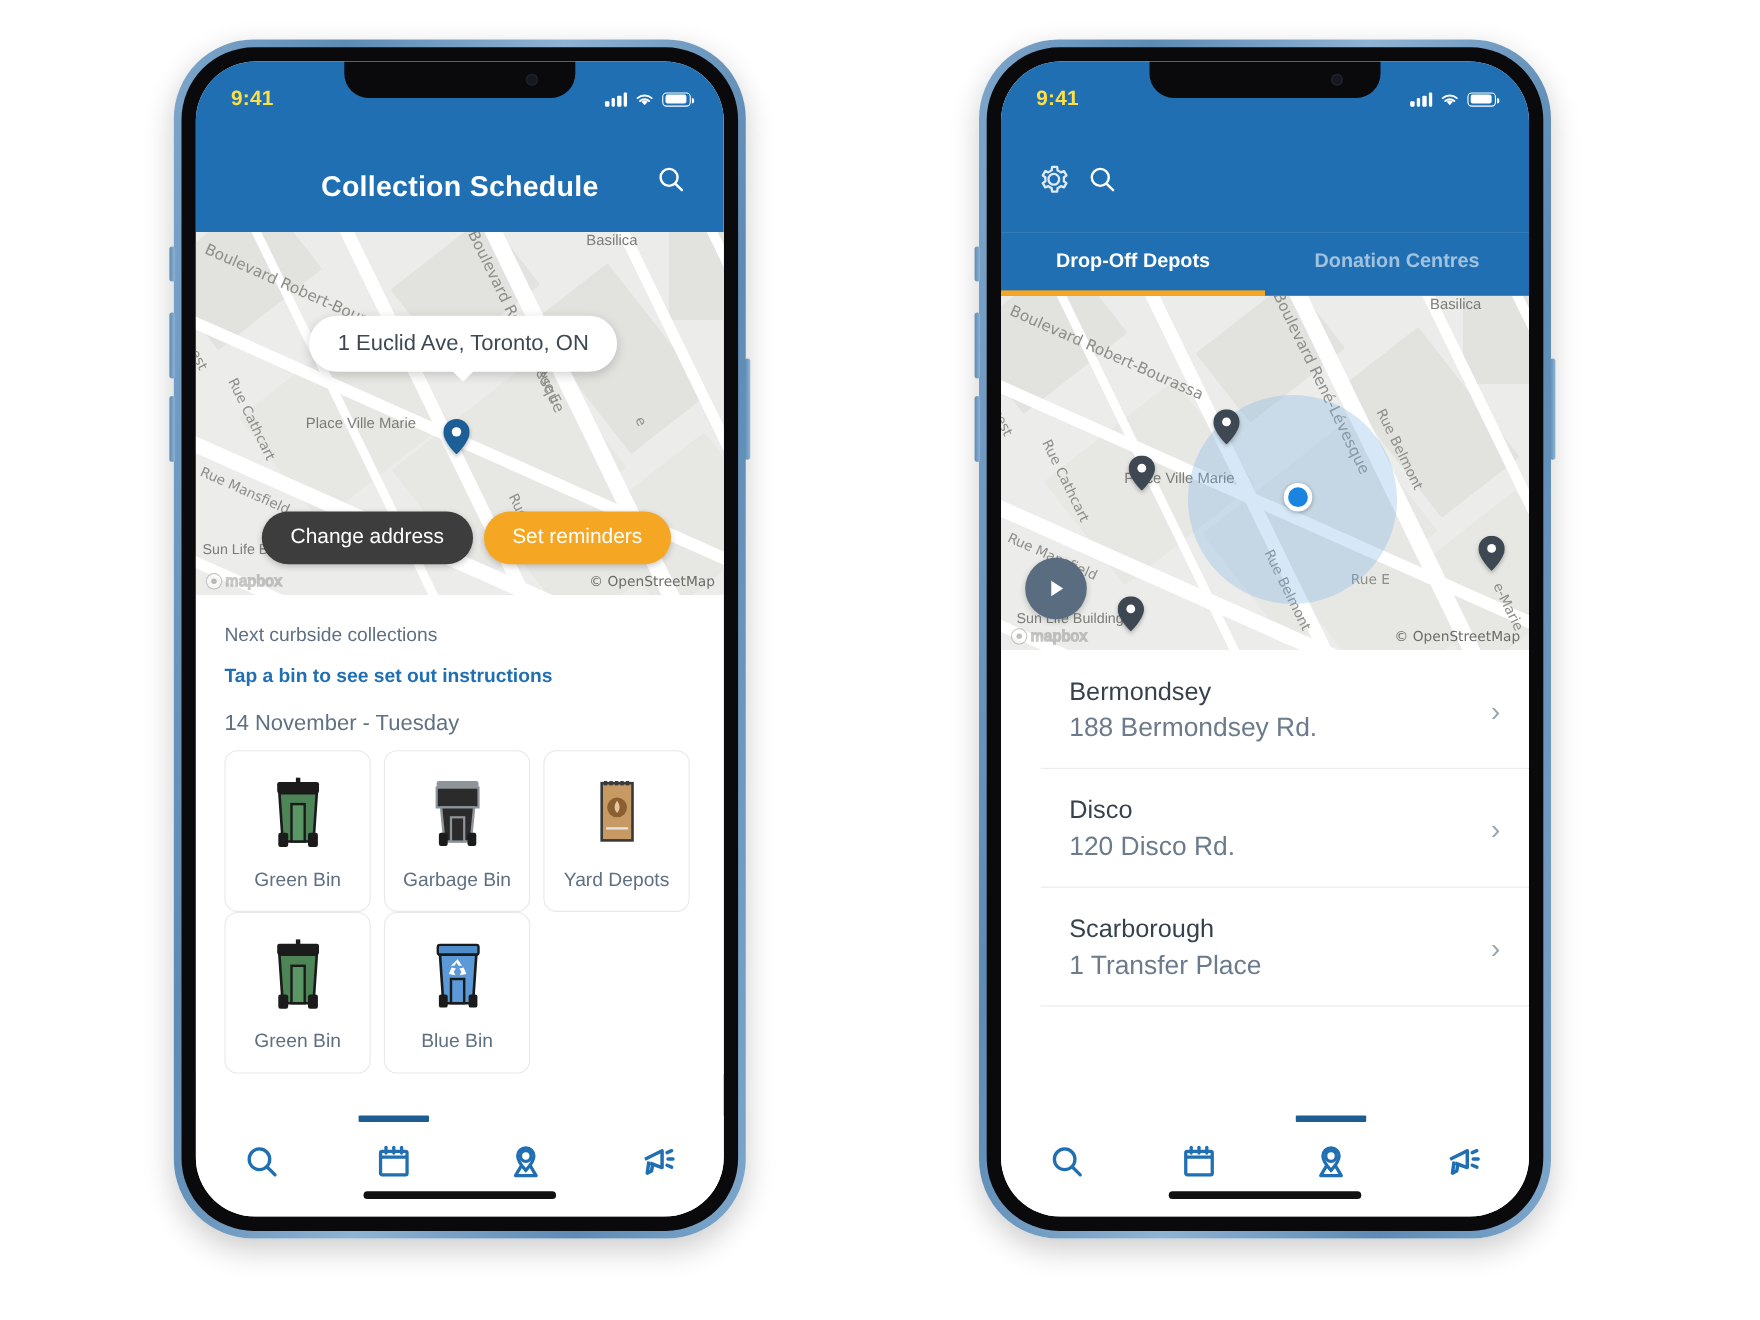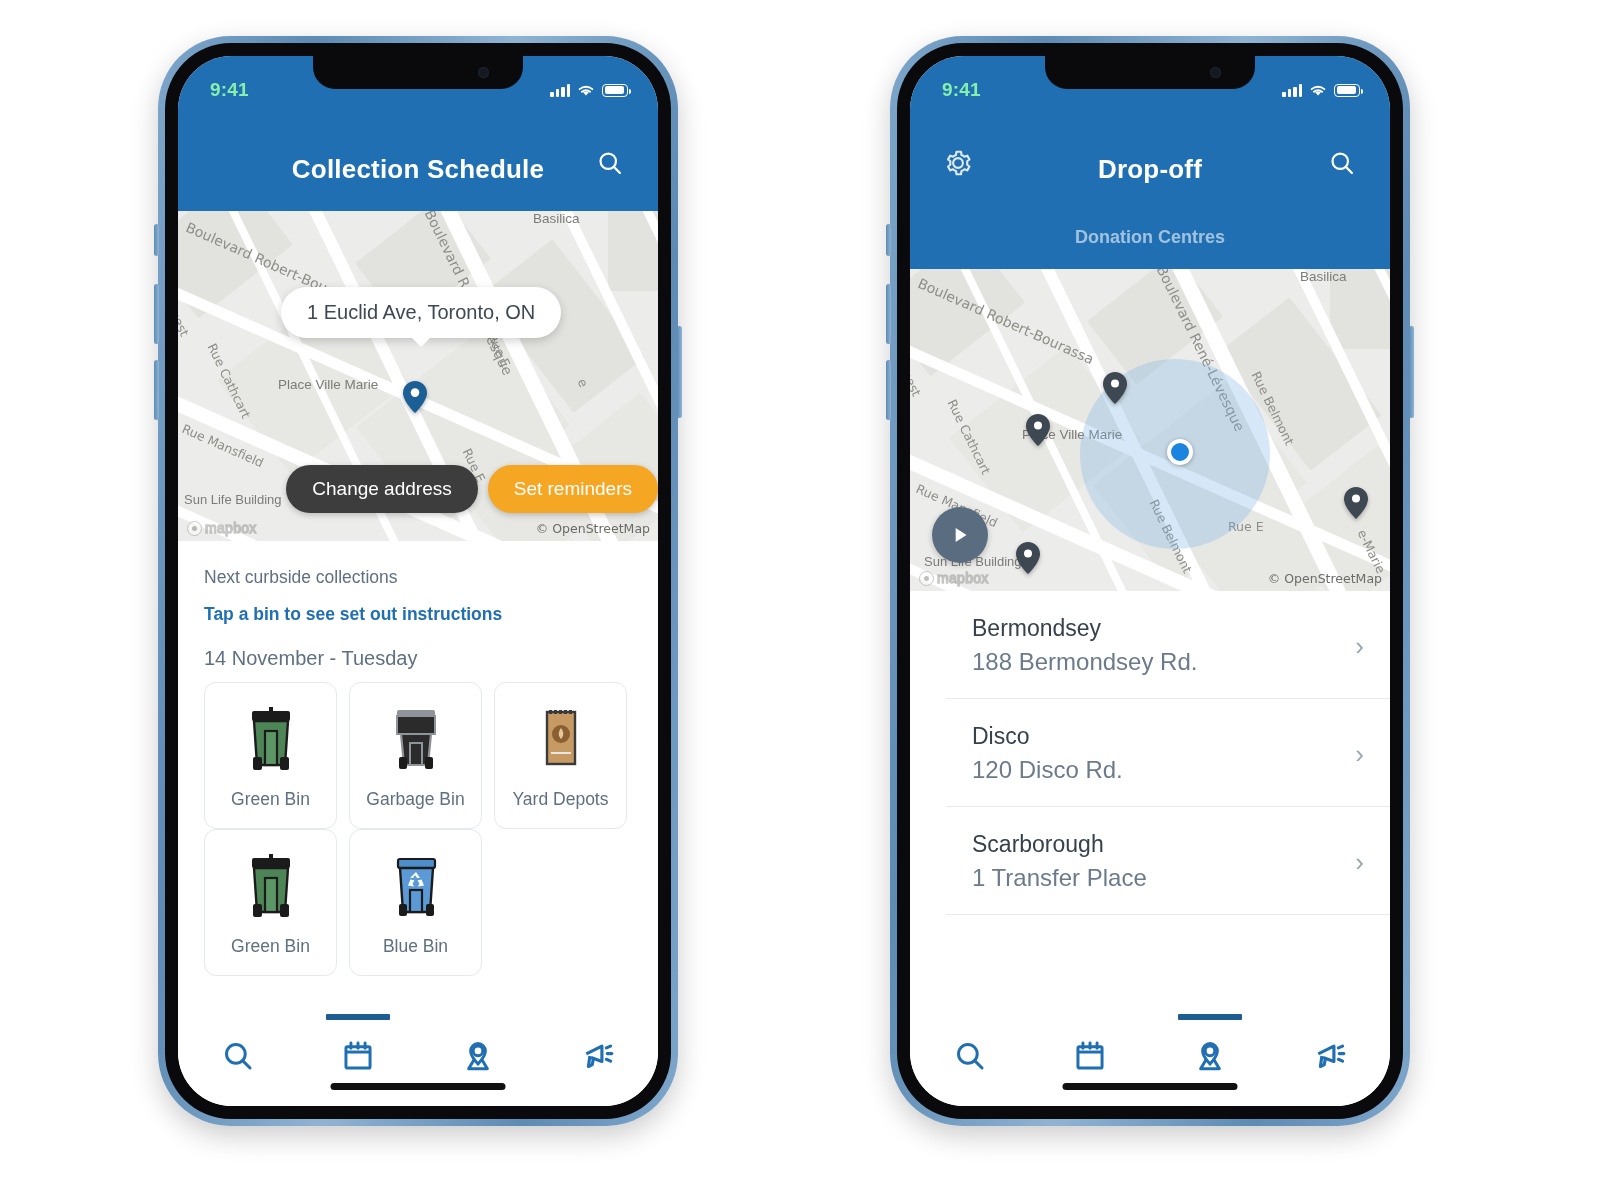--- a/index.html
+++ b/index.html
@@ -55,21 +55,21 @@
   .notch .cam {
     position: absolute; right: 34px; top: 11px; width: 11px; height: 11px;
     border-radius: 50%; background: #15181f;
     box-shadow: inset 0 0 2px #2c3a55;
   }
 
   
   .statusbar {
     position: absolute; top: 0; left: 0; right: 0; height: 56px;
     display: flex; align-items: center; justify-content: space-between;
-    padding: 0 30px 0 32px; color: #86efac; z-index: 35;
+    padding: 0 30px 0 32px; color: #fde047; z-index: 35;
   }
   .status-time { font-size: 19px; font-weight: 700; letter-spacing: .2px; padding-top: 12px; }
   .status-icons { display: flex; align-items: center; gap: 7px; padding-top: 12px; }
   .sig { display: flex; align-items: flex-end; gap: 2px; height: 13px; }
   .sig i { display: block; width: 3.5px; background: #fff; border-radius: 1px; }
   .sig i:nth-child(1){height:5px} .sig i:nth-child(2){height:7.5px}
   .sig i:nth-child(3){height:10px} .sig i:nth-child(4){height:13px}
   .batt { width: 26px; height: 13px; border: 1.6px solid #fff; border-radius: 4px; position: relative; }
   .batt::after { content:""; position:absolute; right:-4px; top:4px; width:2.4px; height:5px; background:#fff; border-radius:0 2px 2px 0; }
   .batt i { position:absolute; left:1.6px; top:1.6px; bottom:1.6px; width:19px; background:#fff; border-radius:2px; }
@@ -125,21 +125,21 @@
     position: absolute; background: #fff; border-radius: 30px;
     padding: 14px 26px; font-size: 20px; color: #3d4852;
     box-shadow: 0 3px 10px rgba(0,0,0,.18); white-space: nowrap;
   }
   .bubble::after {
     content:""; position:absolute; left: 50%; bottom:-9px; transform: translateX(-50%);
     border-left: 11px solid transparent; border-right: 11px solid transparent;
     border-top: 11px solid #fff;
   }
 
-  .map-actions { position: absolute; left: 12px; right: 0; bottom: 28px; display: flex; justify-content: flex-end; gap: 10px; }
+  .map-actions { position: absolute; left: 12px; right: 0; bottom: 28px; display: flex; justify-content: center; gap: 10px; }
   .pill {
     border-radius: 28px; font-size: 19px; padding: 13px 26px; font-weight: 400;
     box-shadow: 0 2px 6px rgba(0,0,0,.22);
   }
   .pill.dark   { background: #3d3d3d; color: #fff; }
   .pill.orange { background: #f5a623; color: #fff; }
 
   .attrib {
     position: absolute; right: 8px; bottom: 5px; font-size: 12.5px; color: #6b6b68;
     font-family: "DejaVu Sans", sans-serif;
@@ -469,30 +469,30 @@
                   <i></i>
                 </span>
             </div>
           </div>
           <div class="icon-btn">
             <svg width="30" height="30" viewBox="0 0 24 24">
               <path d="M12 8.1a3.9 3.9 0 1 0 0 7.8 3.9 3.9 0 0 0 0-7.8z" stroke="#dfeaf4" stroke-width="1.7" fill="none"></path>
               <path d="M19.3 13.4a7.6 7.6 0 0 0 0-2.8l1.9-1.4-1.8-3.1-2.2.9a7.5 7.5 0 0 0-2.4-1.4L14.4 3h-3.6l-.4 2.6a7.5 7.5 0 0 0-2.4 1.4l-2.2-.9-1.8 3.1 1.9 1.4a7.6 7.6 0 0 0 0 2.8l-1.9 1.4 1.8 3.1 2.2-.9a7.5 7.5 0 0 0 2.4 1.4l.4 2.6h3.6l.4-2.6a7.5 7.5 0 0 0 2.4-1.4l2.2.9 1.8-3.1z" stroke="#dfeaf4" stroke-width="1.7" fill="none" stroke-linejoin="round"></path>
             </svg>
           </div>
-          <div class="title">Drop-off</div>
           <div class="icon-btn">
             <svg width="28" height="28" viewBox="0 0 24 24">
               <circle cx="10.5" cy="10.5" r="6.6" stroke="#fff" stroke-width="1.9" fill="none"></circle>
               <line x1="15.3" y1="15.3" x2="20.5" y2="20.5" stroke="#fff" stroke-width="1.9" stroke-linecap="round"></line>
             </svg>
           </div>
         </div>
 
         <div class="tabs">
+          <div class="tab active">Drop-Off Depots</div>
           <div class="tab">Donation Centres</div>
         </div>
 
         <div class="map m2">
           <div class="map-canvas">
             <div class="blk" style="left:-20px;top:-10px;width:120px;height:90px;transform:rotate(-38deg)"></div>
             <div class="blk l" style="left:60px;top:110px;width:150px;height:120px;transform:rotate(-38deg)"></div>
             <div class="blk" style="left:190px;top:10px;width:110px;height:80px;transform:rotate(-38deg)"></div>
             <div class="blk l" style="left:205px;top:150px;width:170px;height:130px;transform:rotate(-38deg)"></div>
             <div class="blk" style="left:345px;top:40px;width:90px;height:150px;transform:rotate(-38deg)"></div>

